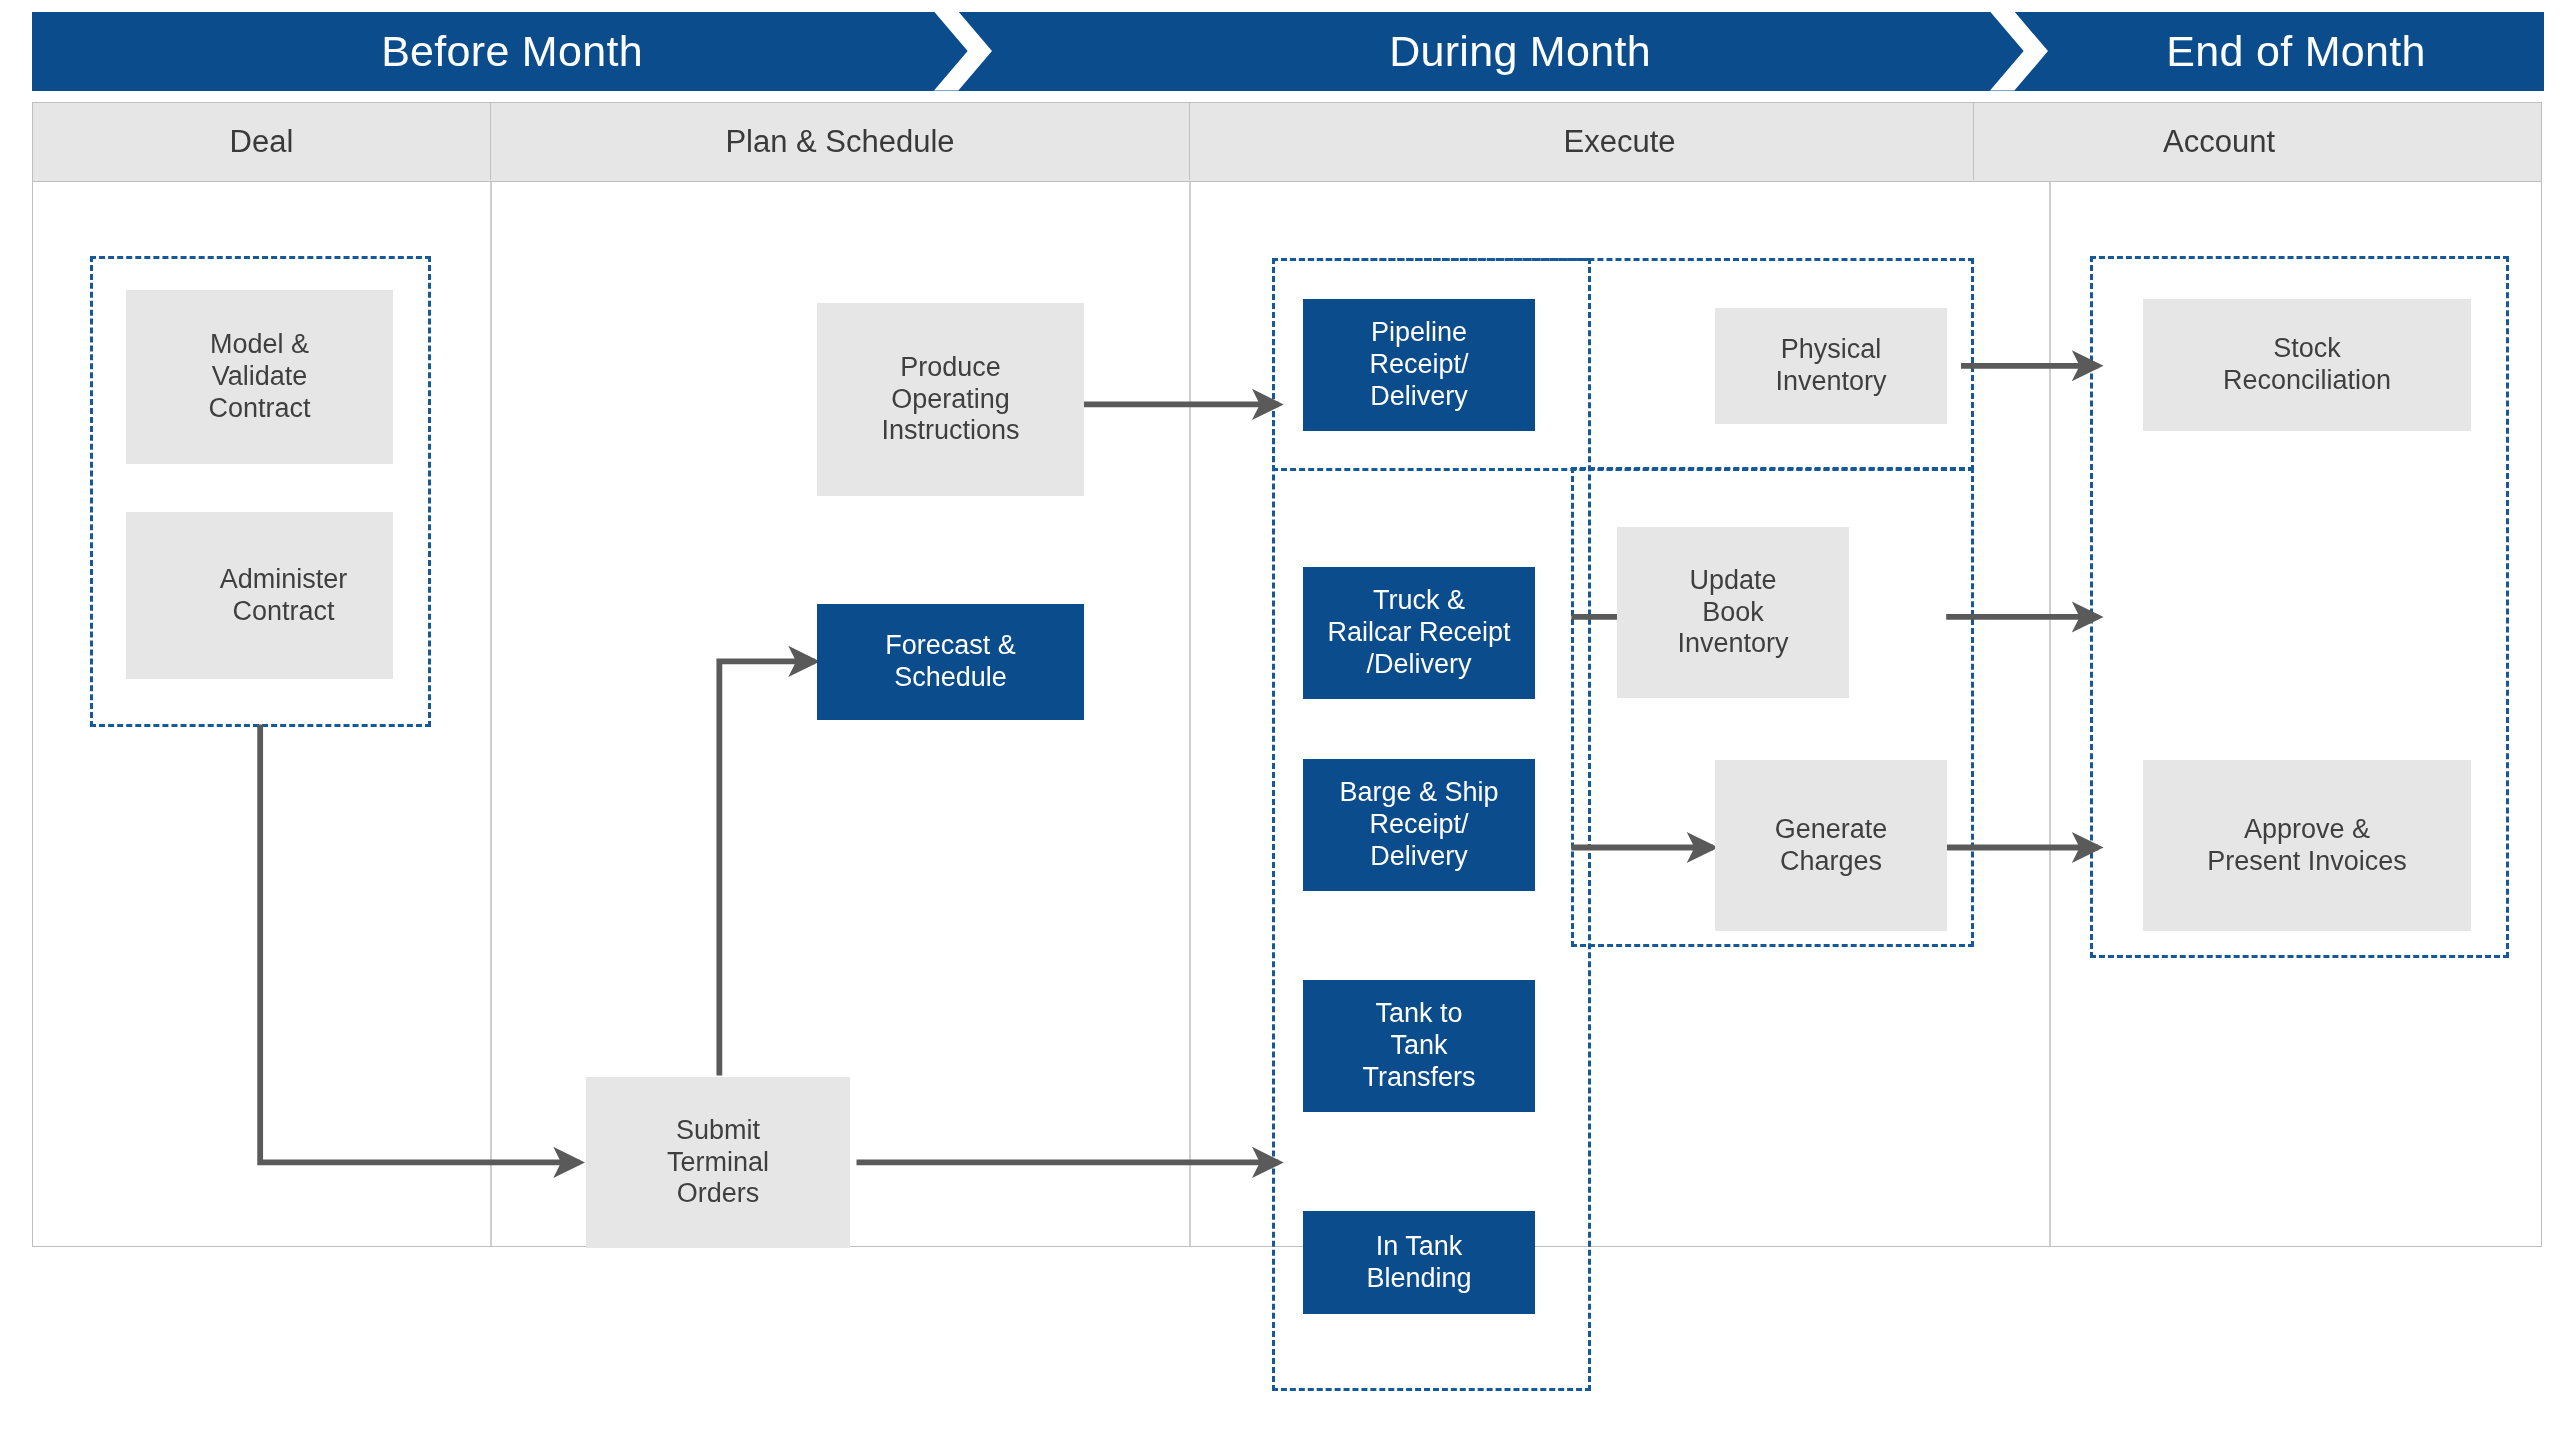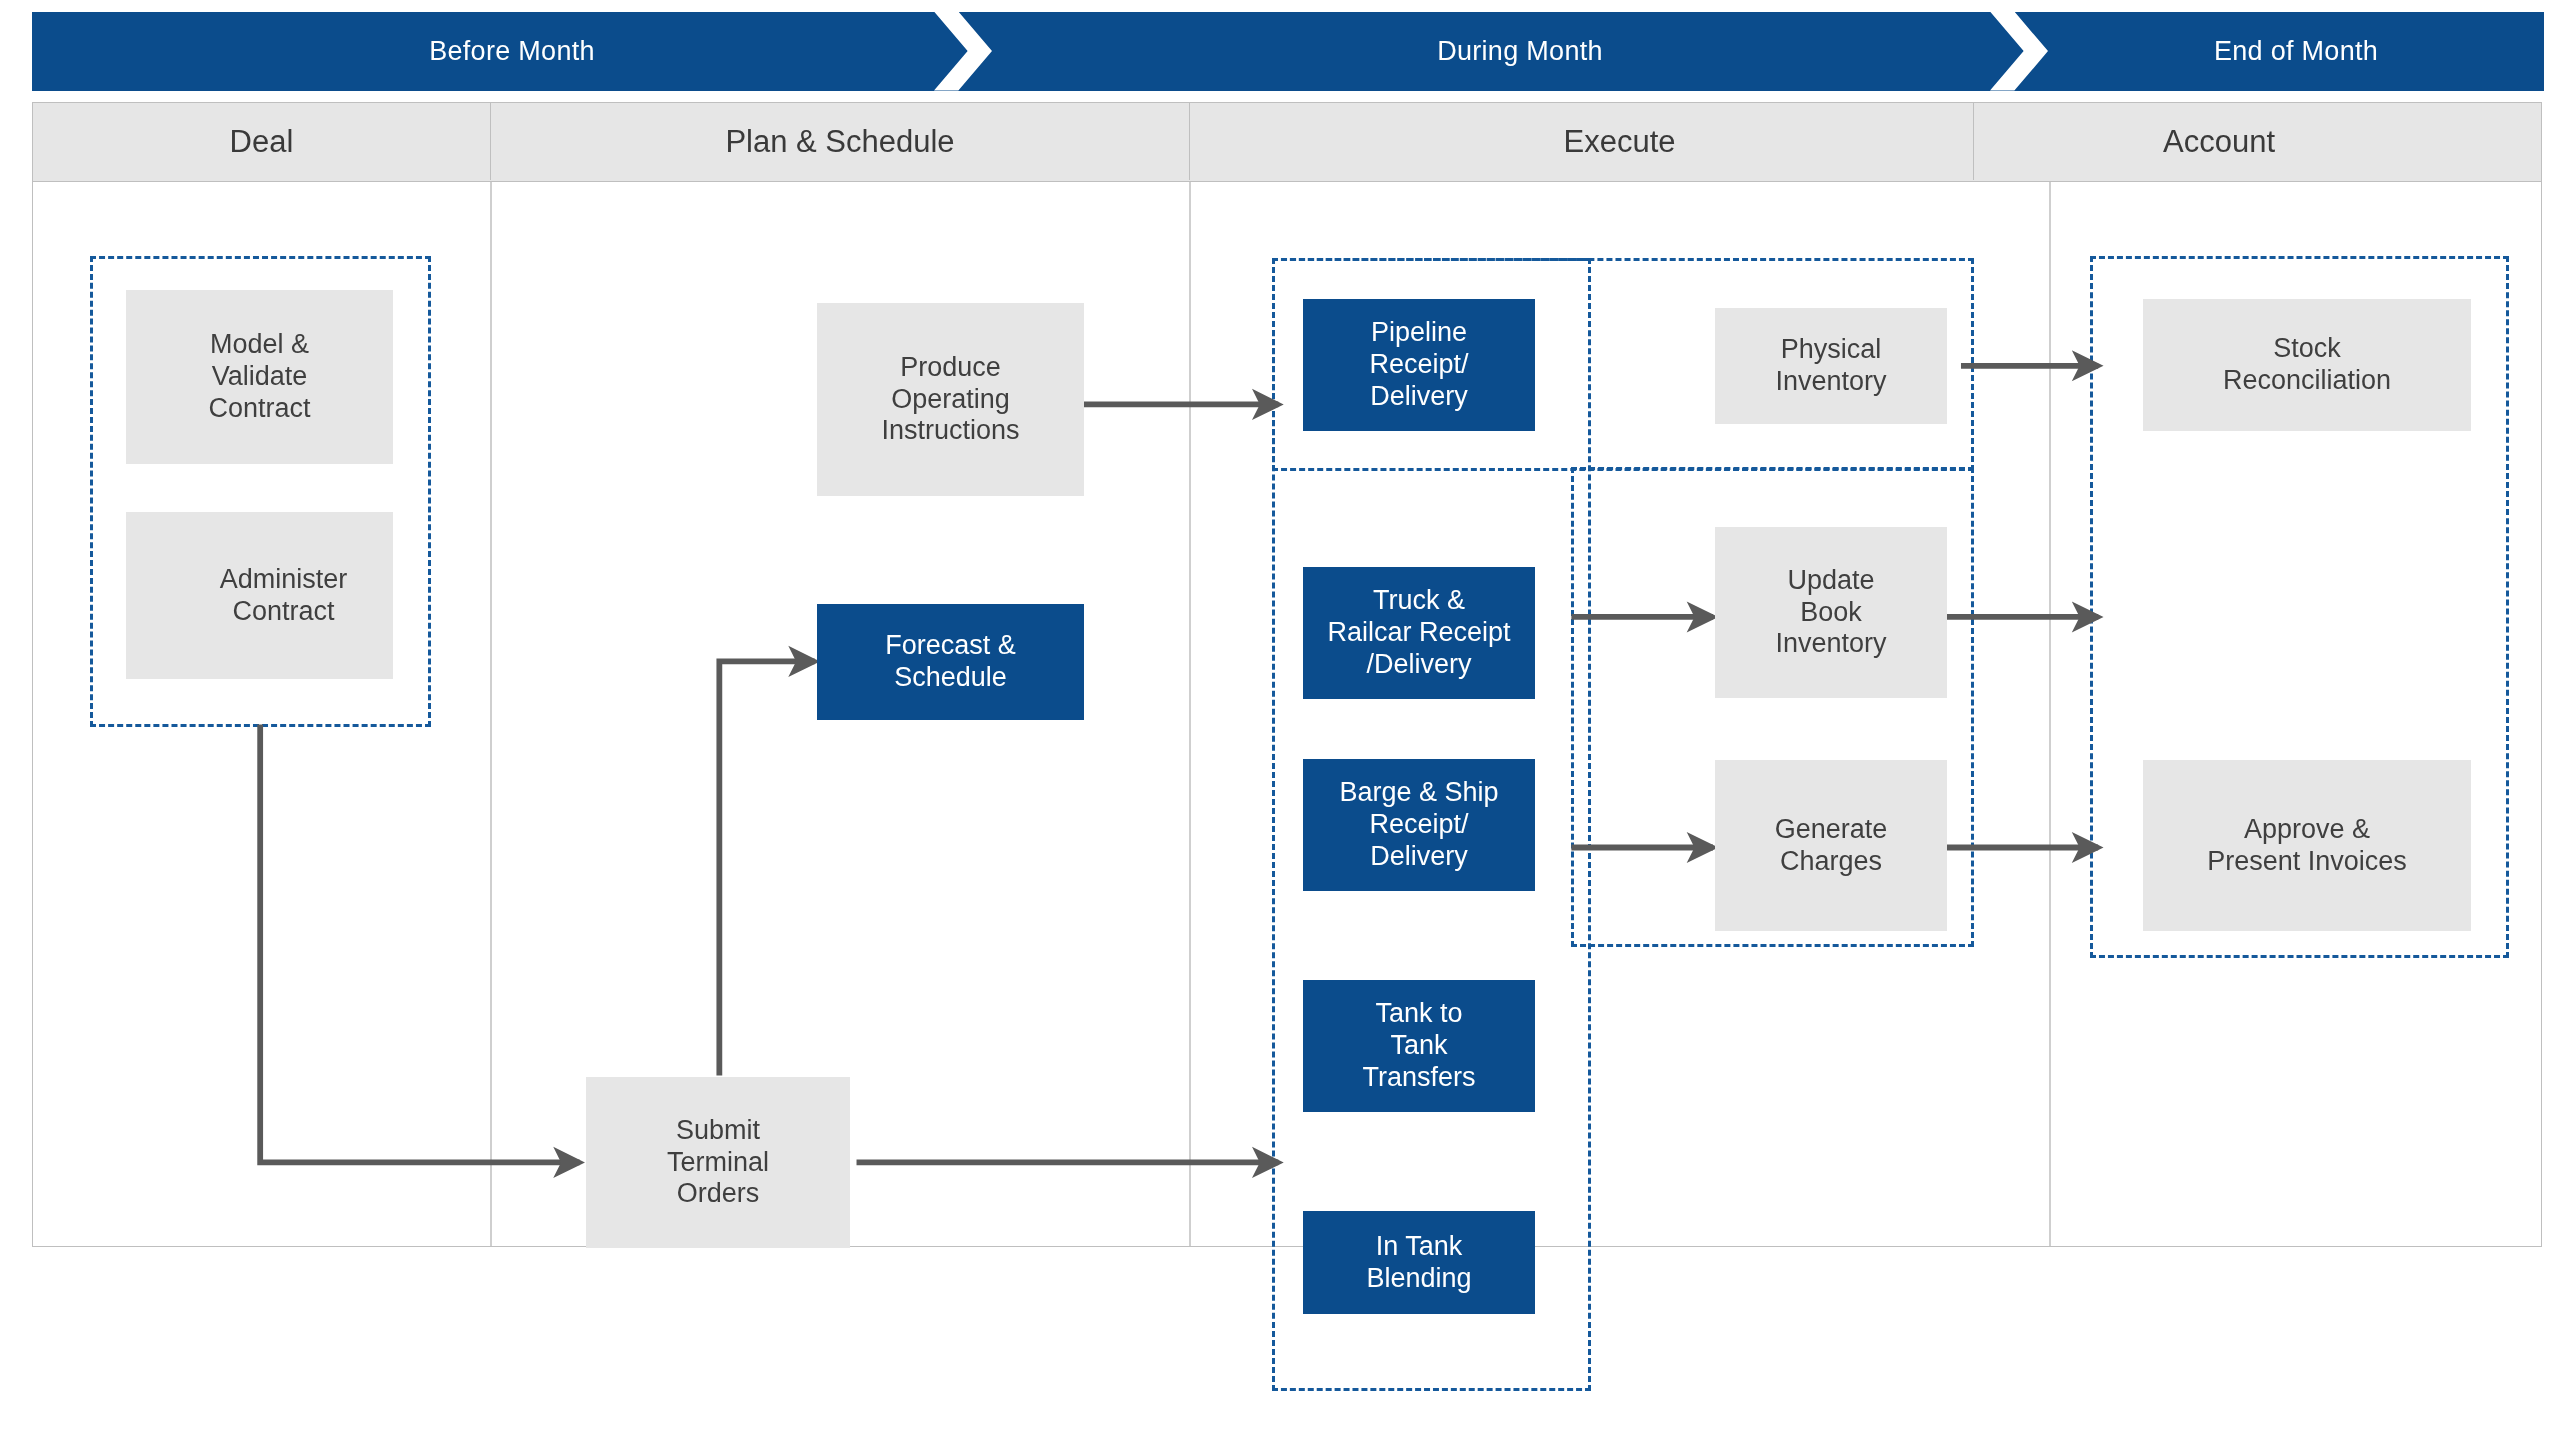--- a/index.html
+++ b/index.html
@@ -16,21 +16,21 @@
   #phase-ribbon{
     position:absolute;left:32px;top:11.6px;
     width:2512px;height:79px;
   }
   .phase-band{
     position:absolute;top:0;height:79px;
     background:#0B4C8C;
     display:flex;align-items:center;justify-content:center;
   }
   .phase-label{
-    color:#ffffff;font-size:27px;letter-spacing:0.3px;
+    color:#ffffff;font-size:43px;letter-spacing:0.3px;
     white-space:nowrap;
   }
   .chevron-notch{
     position:absolute;top:0;height:79px;width:58px;
     background:#ffffff;
     clip-path:polygon(0 0, 42% 0, 100% 50%, 42% 100%, 0 100%, 58% 50%);
     pointer-events:none;
   }
 
   
@@ -200,21 +200,21 @@
   </div>
 
   <div class="node blue" style="left:1303px;top:1211px;width:232px;height:103px;">
     <span class="node-label">In Tank<br>Blending</span>
   </div>
 
   <div class="node gray" style="left:1715px;top:308px;width:232px;height:116px;">
     <span class="node-label">Physical<br>Inventory</span>
   </div>
 
-  <div class="node gray" style="left:1715px;top:527px;width:232px;height:171px;">
+  <div class="node gray" style="left:1617px;top:527px;width:232px;height:171px;">
     <span class="node-label">Update<br>Book<br>Inventory</span>
   </div>
 
   <div class="node gray" style="left:1715px;top:760px;width:232px;height:171px;">
     <span class="node-label">Generate<br>Charges</span>
   </div>
 
   <div class="node gray" style="left:2143px;top:299px;width:328px;height:132px;">
     <span class="node-label">Stock<br>Reconciliation</span>
   </div>

